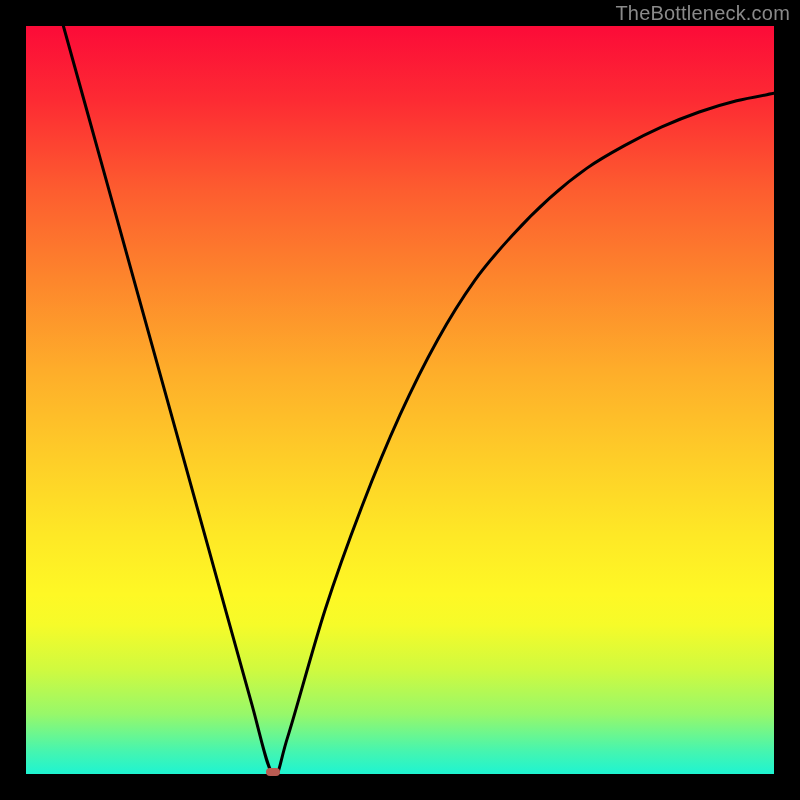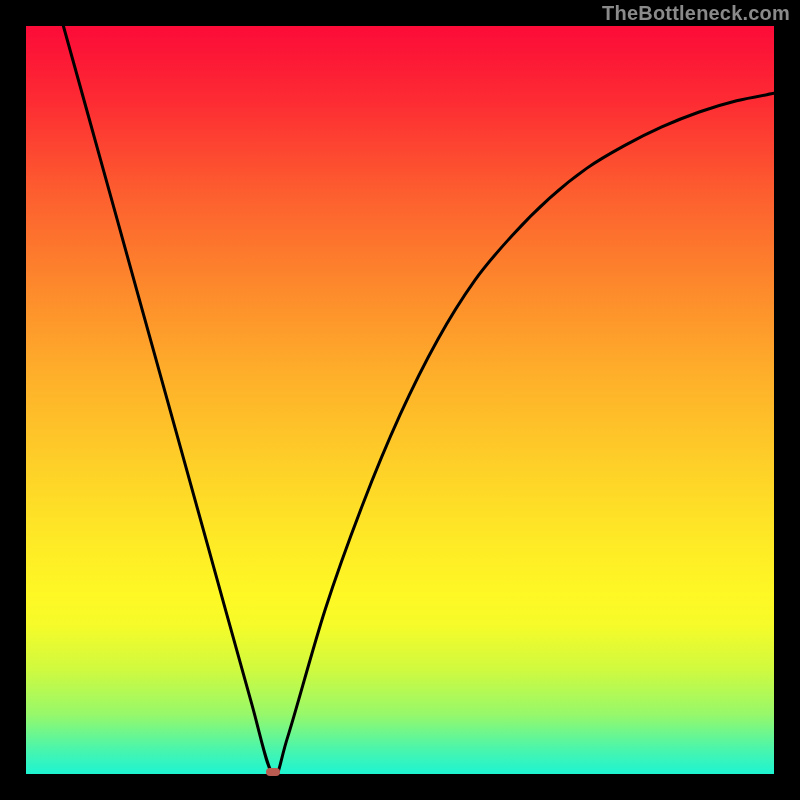--- a/index.html
+++ b/index.html
@@ -32,21 +32,21 @@
       #45f5b0 97%,
       #1ef4d2 100%
     );
   }
   .watermark {
     position: absolute;
     top: 2px;
     right: 10px;
     color: #8a8a8a;
     font-size: 20px;
-    font-weight: 700;
+    font-weight: 400;
     letter-spacing: 0.2px;
     z-index: 5;
   }
   svg.curve {
     position: absolute;
     left: 0; top: 0;
     width: 748px;
     height: 748px;
   }
   .dot {

